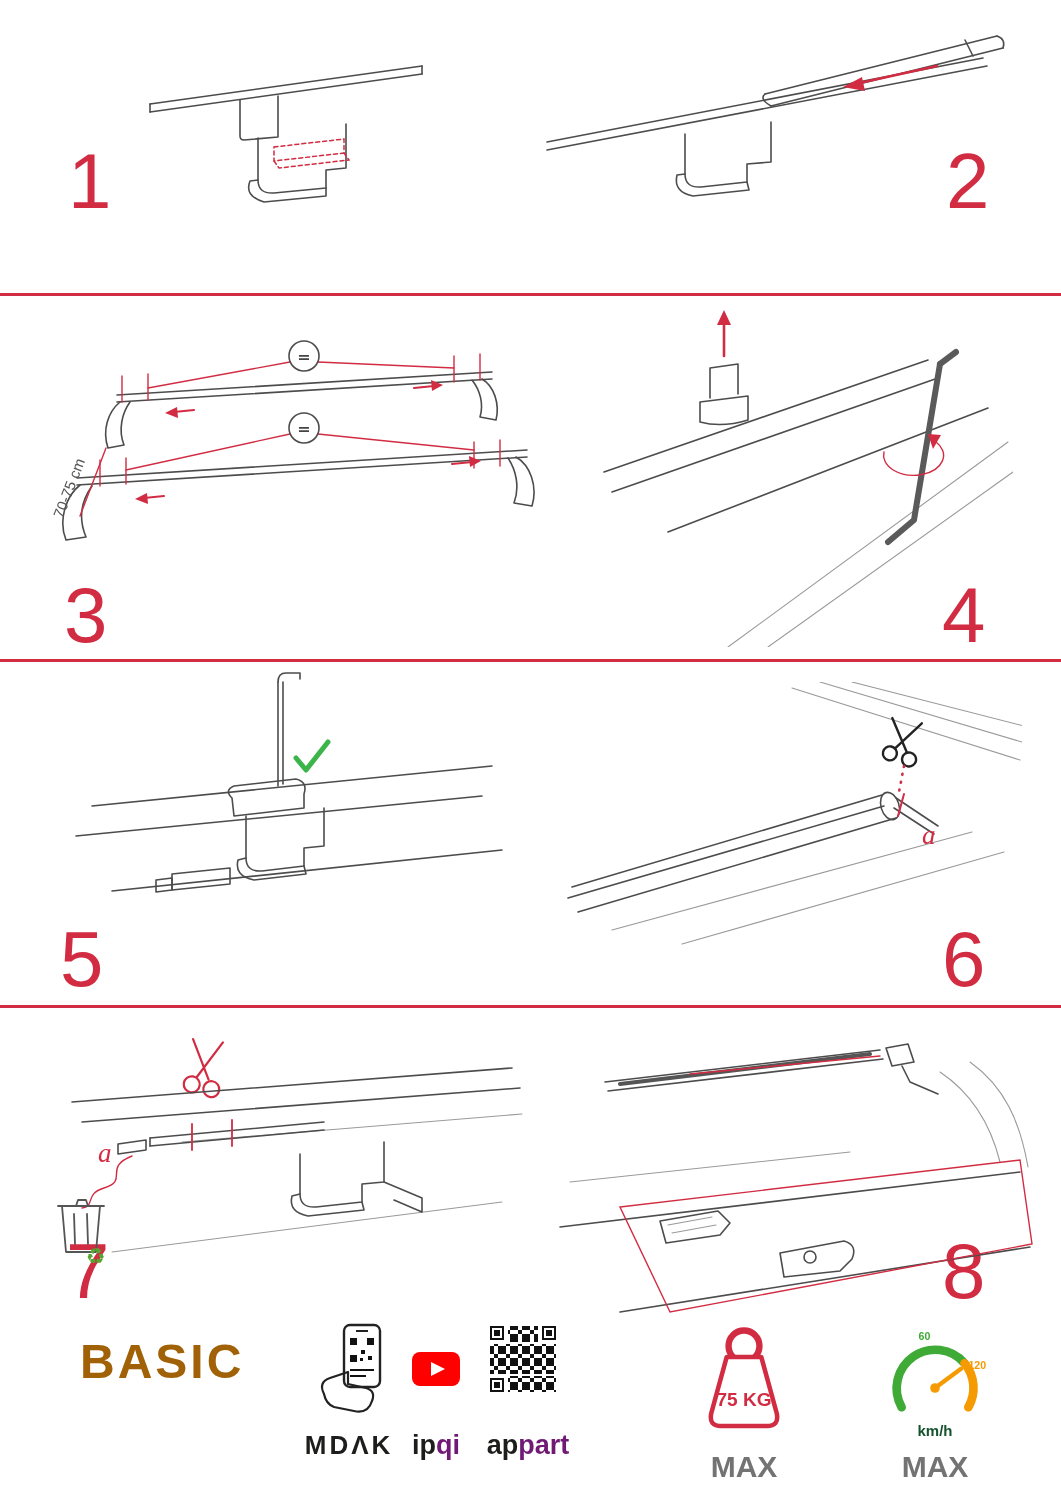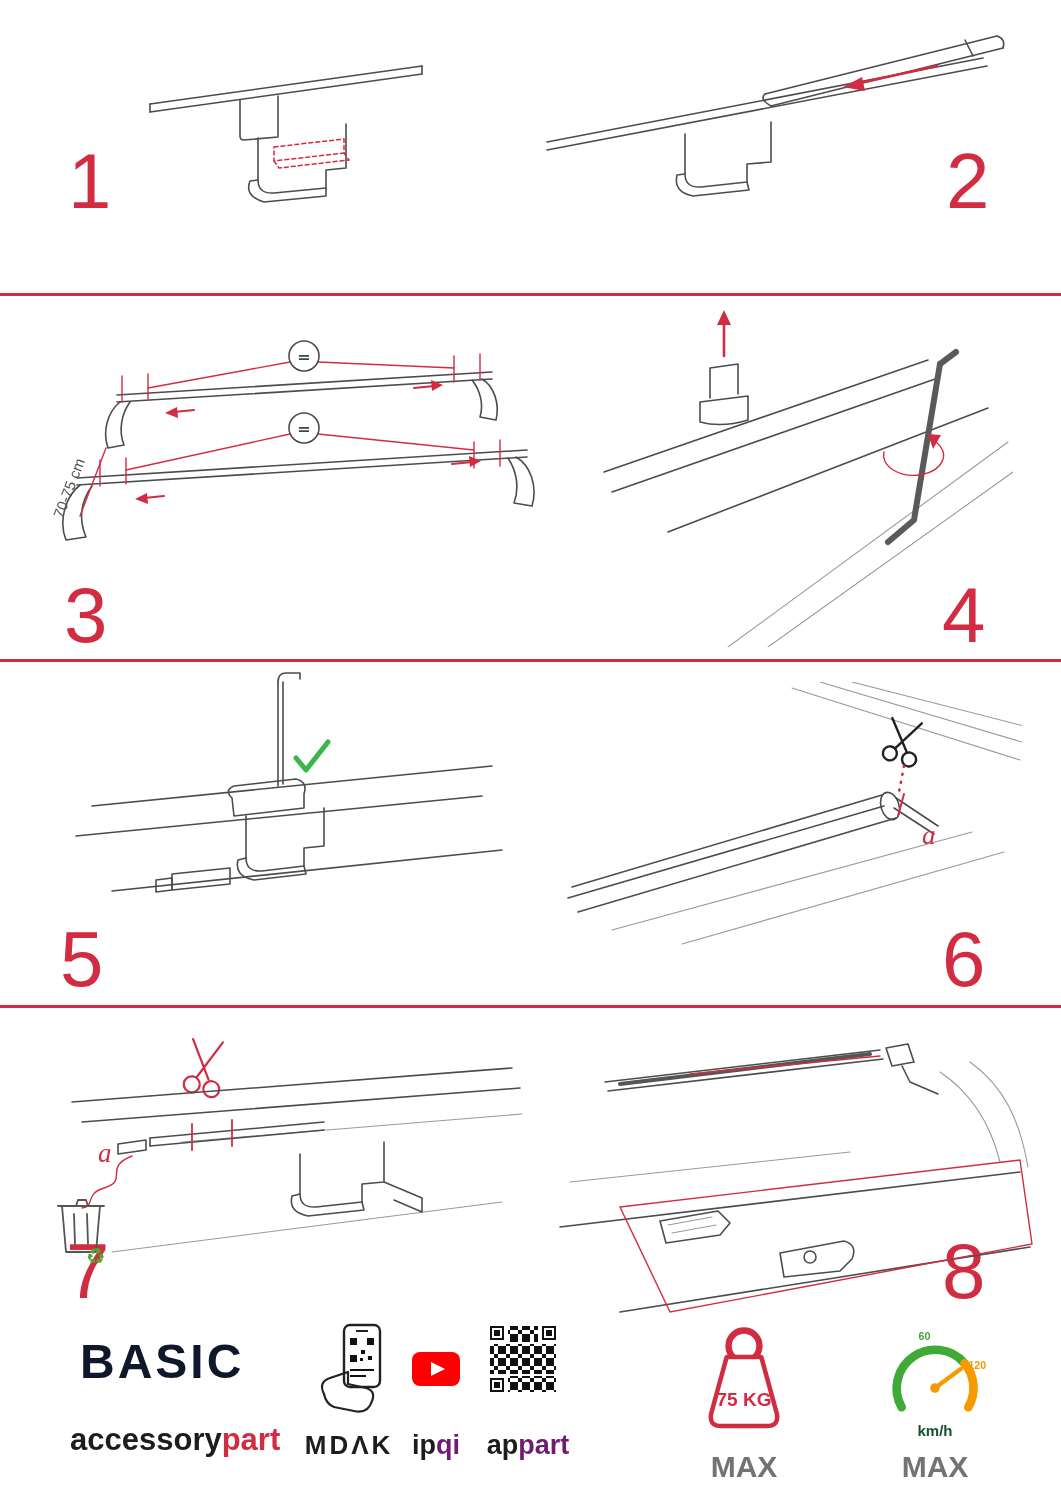--- a/index.html
+++ b/index.html
@@ -18,21 +18,21 @@
   .key{stroke:#5a5a5a;fill:none;stroke-width:6;stroke-linecap:round;stroke-linejoin:round;}
   .sc{stroke:#222;fill:none;stroke-width:2.4;stroke-linecap:round;}
   .scr{stroke:#d22c43;fill:none;stroke-width:2.2;stroke-linecap:round;}
   .bin{stroke:#555;fill:none;stroke-width:1.8;stroke-linecap:round;stroke-linejoin:round;}
   .eq{font-family:"DejaVu Sans",sans-serif;font-size:16px;font-weight:bold;fill:#444;text-anchor:middle;}
   .dim{font-family:"Liberation Sans",sans-serif;font-size:15px;fill:#555;text-anchor:middle;}
   .labela{font-family:"Liberation Serif",serif;font-style:italic;font-size:27px;fill:#d22c43;}
 
   
   .brand{position:absolute;left:80px;top:1334px;font-size:48px;font-weight:bold;
-         color:#0f172a;letter-spacing:3px;}
+         color:#a16207;letter-spacing:3px;}
   .brand-sub{position:absolute;left:70px;top:1422px;font-size:31px;font-weight:bold;color:#1d1d1b;}
   .brand-sub .redtxt{color:#d22c43;}
   .logo-mdak{position:absolute;left:294px;top:1430px;width:110px;text-align:center;
              font-size:26px;font-weight:bold;letter-spacing:3px;color:#1d1d1b;}
   .logo-ipqi{position:absolute;left:400px;top:1430px;width:72px;text-align:center;
              font-size:27px;font-weight:bold;color:#1d1d1b;}
   .logo-apline{position:absolute;left:478px;top:1430px;width:100px;text-align:center;
              font-size:27px;font-weight:bold;color:#1d1d1b;}
   .redtxt{color:#701a75;}
   .maxlabel{position:absolute;font-size:30px;font-weight:600;color:#737373;text-align:center;}
@@ -265,21 +265,20 @@
     </g>
     <g transform="translate(230,225)">
       <path class="st" d="M0 16 L64 4 Q78 8 72 22 L60 34 L4 40 Z"></path>
       <circle class="st" cx="30" cy="20" r="6"></circle>
     </g>
 
     <path class="redthin" stroke-width="2.2" d="M70 195 L470 148 L482 232 L120 300 Z"></path>
   </svg>
 
   <div class="brand">BASIC</div>
-  <div class="brand-sub"><span>accessory</span><span class="redtxt">part</span></div>
 
   <svg class="art" style="left:308px;top:1322px;" width="92" height="100" viewBox="0 0 92 100">
     <rect x="36" y="3" width="36" height="62" rx="6" fill="#fff" stroke="#222" stroke-width="2.4"></rect>
     <line x1="48" y1="9" x2="60" y2="9" stroke="#222" stroke-width="2"></line>
     <rect x="42" y="16" width="7" height="7" fill="#111"></rect>
     <rect x="59" y="16" width="7" height="7" fill="#111"></rect>
     <rect x="42" y="33" width="7" height="7" fill="#111"></rect>
     <rect x="53" y="28" width="4" height="4" fill="#111"></rect>
     <rect x="60" y="34" width="4" height="4" fill="#111"></rect>
     <rect x="52" y="36" width="3" height="3" fill="#111"></rect>

